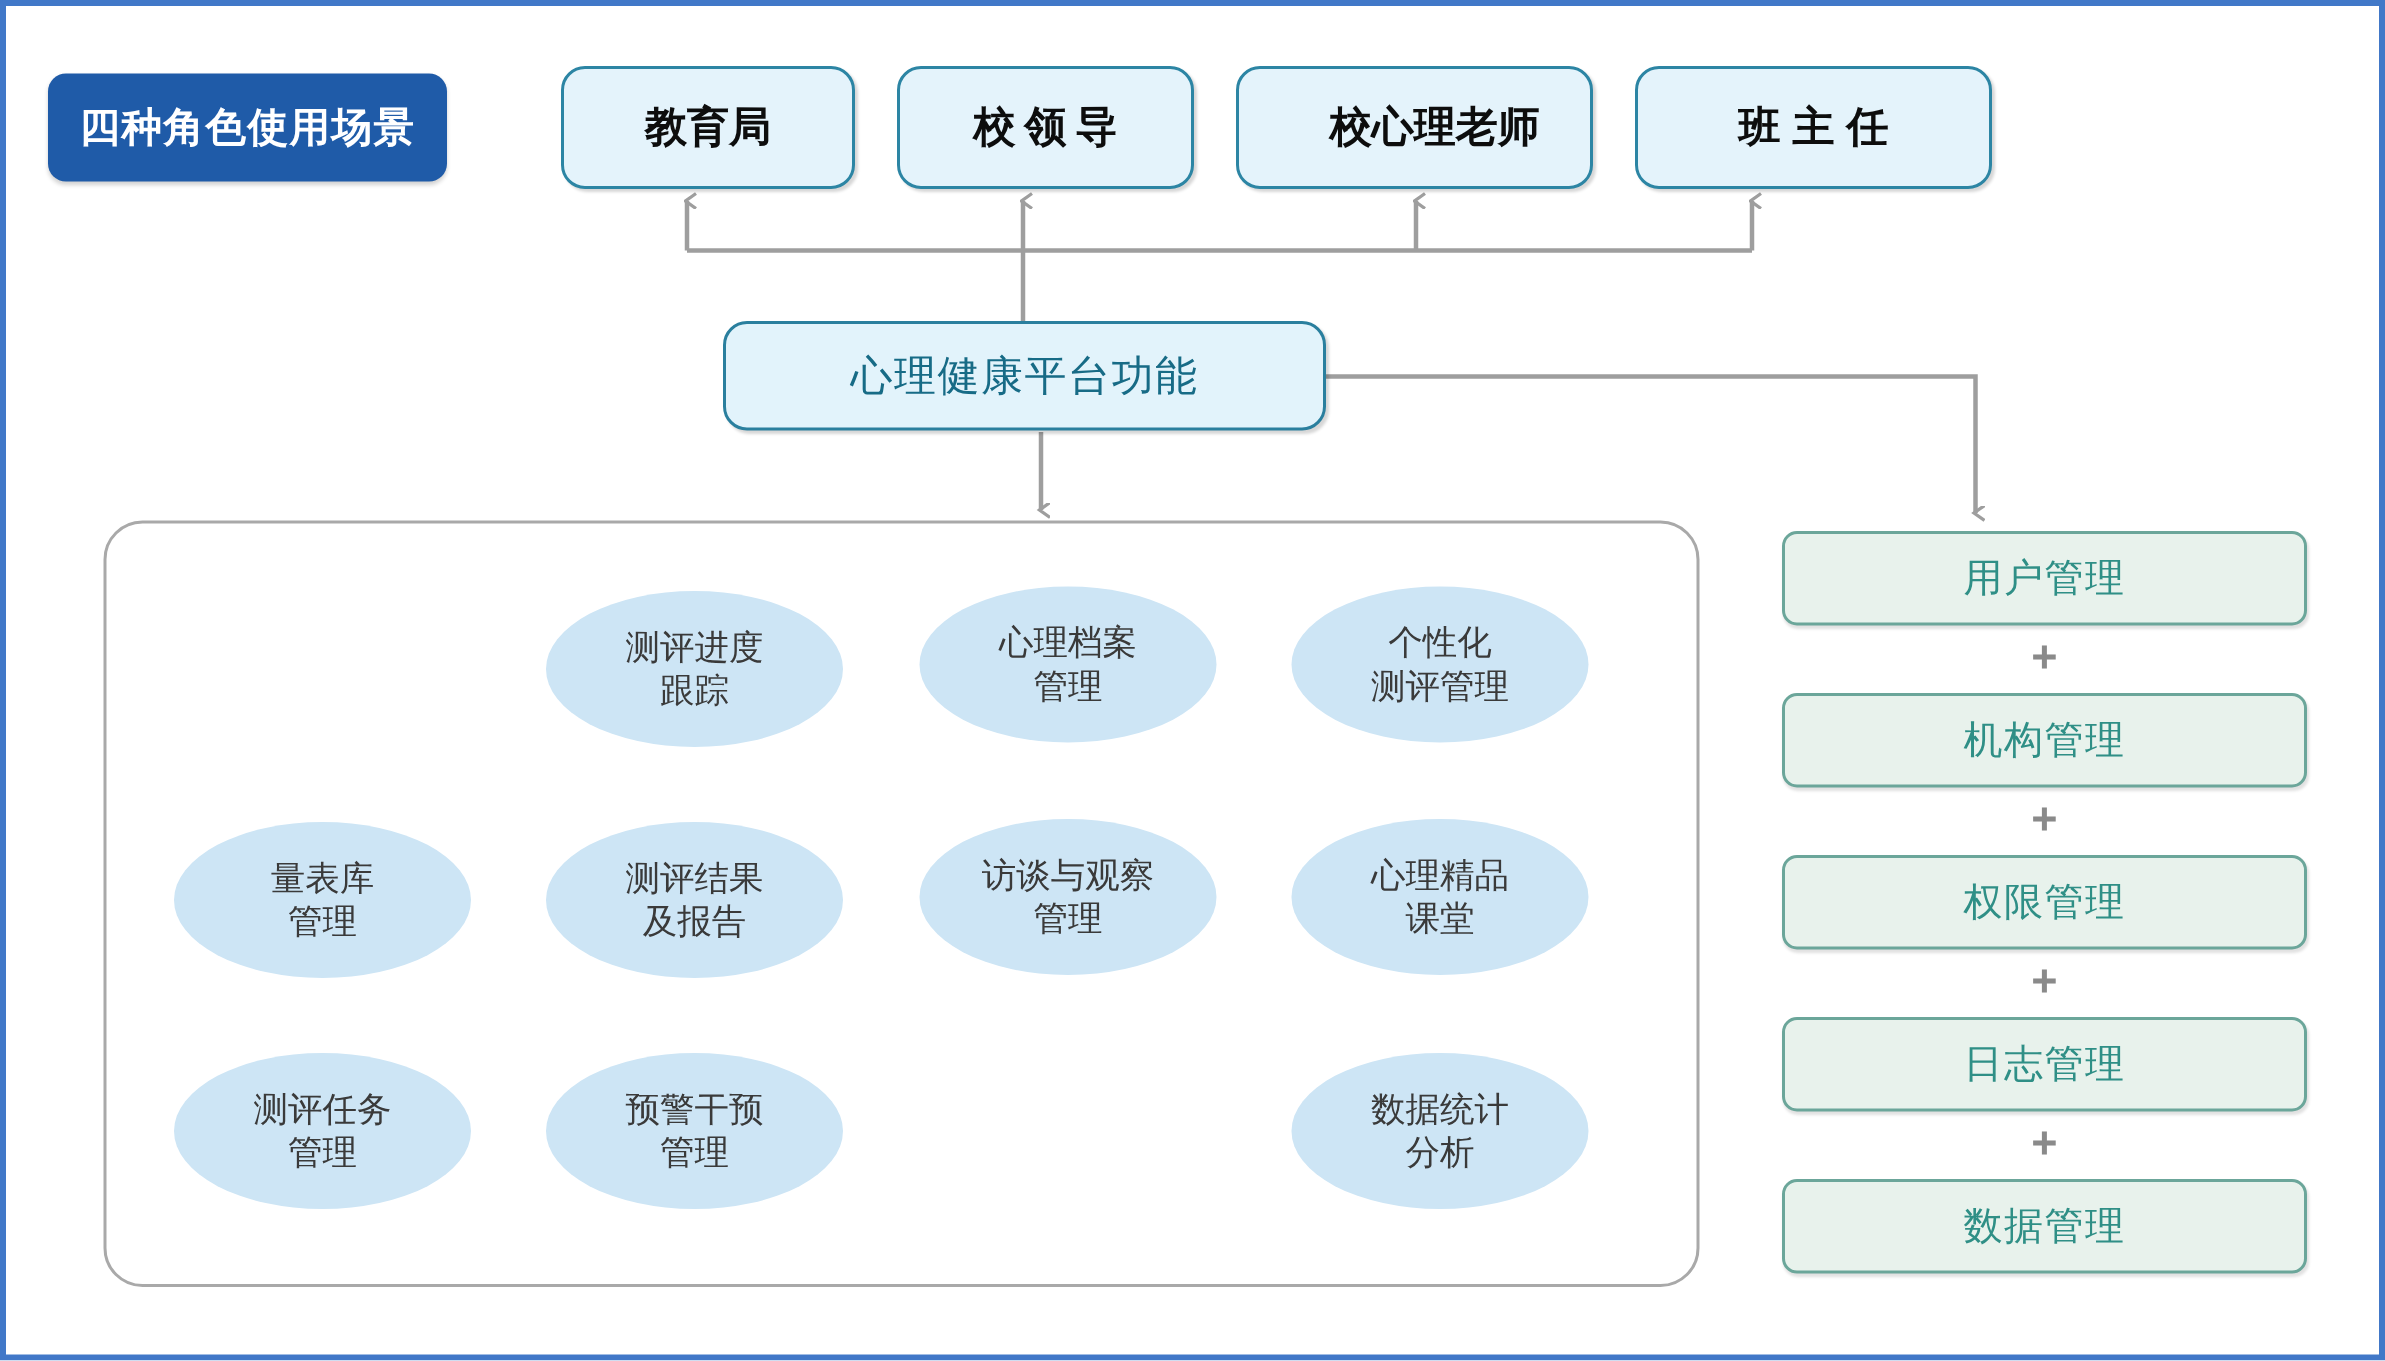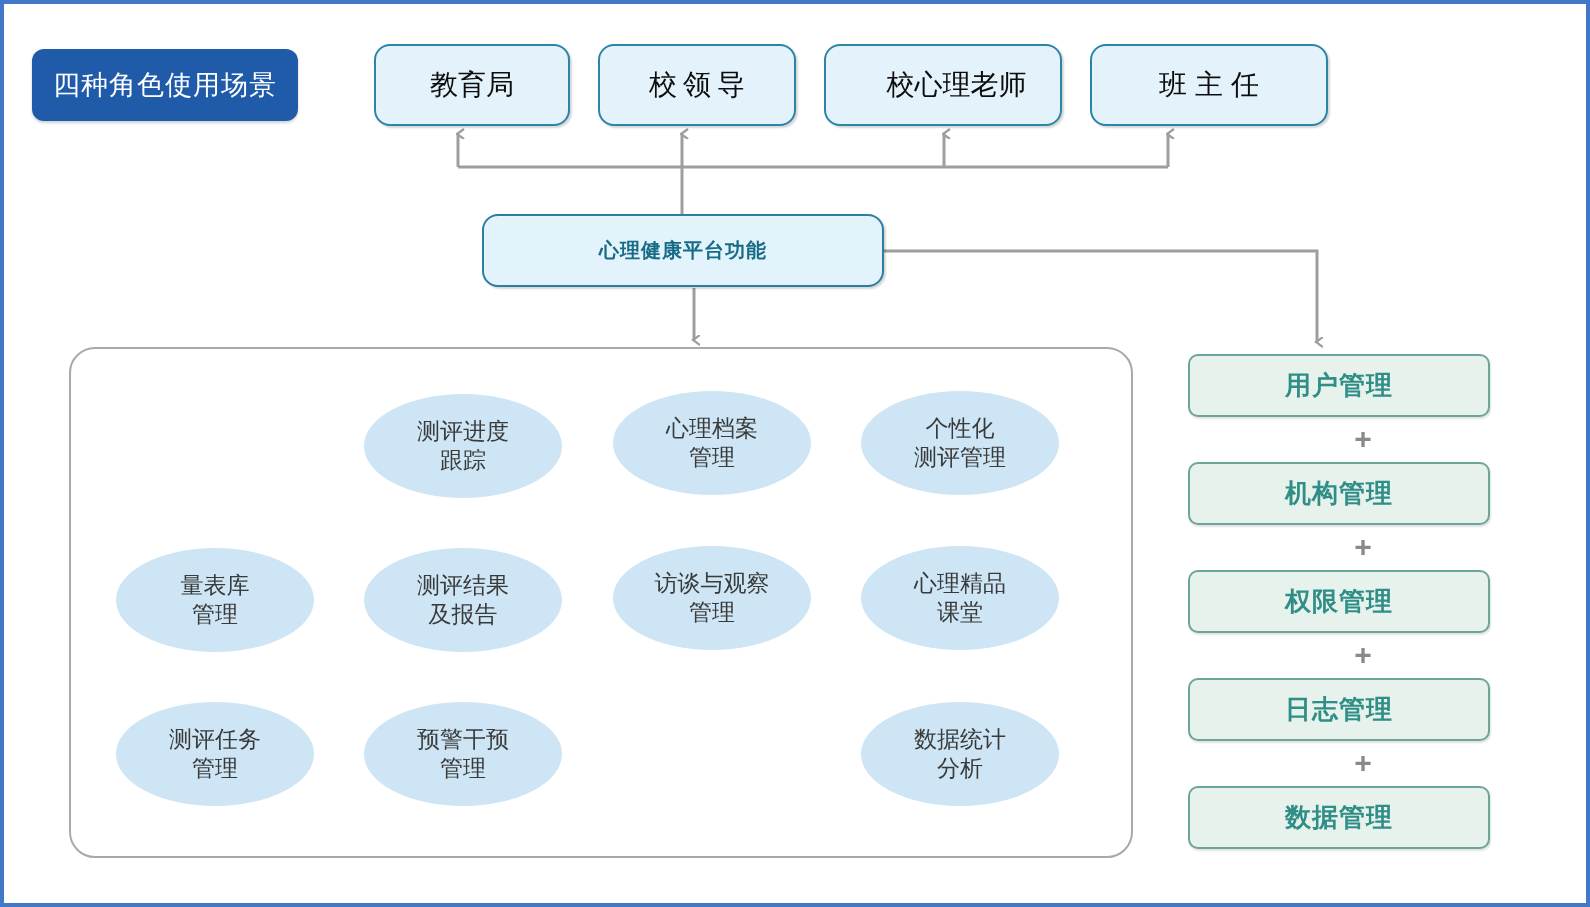--- a/index.html
+++ b/index.html
@@ -33,41 +33,41 @@
   .title-badge {
     position: absolute;
     left: 28px;
     top: 45px;
     width: 266px;
     height: 72px;
     background: #1f5ba8;
     border-radius: 12px;
     color: #ffffff;
     font-size: 27px;
-    font-weight: normal;
+    font-weight: bold;
     display: flex;
     align-items: center;
     justify-content: center;
     letter-spacing: 1px;
     box-shadow: 0 2px 3px rgba(0,0,0,0.18);
   }
   
   .role-box {
     position: absolute;
     top: 40px;
     height: 82px;
     background: #e4f3fb;
     border: 2.5px solid #2c85a4;
     border-radius: 16px;
     display: flex;
     align-items: center;
     justify-content: center;
     color: #0d0d0d;
     font-size: 28px;
-    font-weight: normal;
+    font-weight: bold;
     box-sizing: border-box;
     box-shadow: 2px 2px 2px rgba(0,0,0,0.16);
   }
   .role-box.r0 { left: 370px; width: 196px; }
   .role-box.r1 { left: 594px; width: 198px; letter-spacing: 6px; text-indent: 6px; }
   .role-box.r2 { left: 820px; width: 238px; padding-left: 27px; }
   .role-box.r3 { left: 1086px; width: 238px; letter-spacing: 8px; text-indent: 8px; }
   
   .platform-box {
     position: absolute;
@@ -75,22 +75,22 @@
     top: 210px;
     width: 402px;
     height: 73px;
     background: #e2f3fb;
     border: 2.5px solid #2a7f9e;
     border-radius: 16px;
     display: flex;
     align-items: center;
     justify-content: center;
     color: #176b86;
-    font-size: 20px;
-    font-weight: bold;
+    font-size: 28px;
+    font-weight: normal;
     letter-spacing: 1px;
     box-sizing: border-box;
     box-shadow: 2px 2px 2px rgba(0,0,0,0.16);
   }
   
   .feature-container {
     position: absolute;
     left: 65px;
     top: 343px;
     width: 1064px;
@@ -114,31 +114,31 @@
     color: #3a3a3a;
     font-size: 23px;
     line-height: 1.28;
     box-sizing: border-box;
   }
   .ellipse .ln { display: block; white-space: nowrap; }
   
   .mgmt-box {
     position: absolute;
     left: 1184px;
-    width: 302px;
+    width: 350px;
     height: 63px;
     background: #e8f2ec;
     border: 2px solid #6ba69a;
     border-radius: 10px;
     display: flex;
     align-items: center;
     justify-content: center;
     color: #2f8f86;
     font-size: 26px;
-    font-weight: bold;
+    font-weight: normal;
     letter-spacing: 1px;
     box-sizing: border-box;
     box-shadow: 1px 2px 2px rgba(0,0,0,0.12);
   }
   .plus-sep {
     position: absolute;
     left: 1184px;
     width: 350px;
     height: 28px;
     display: flex;

